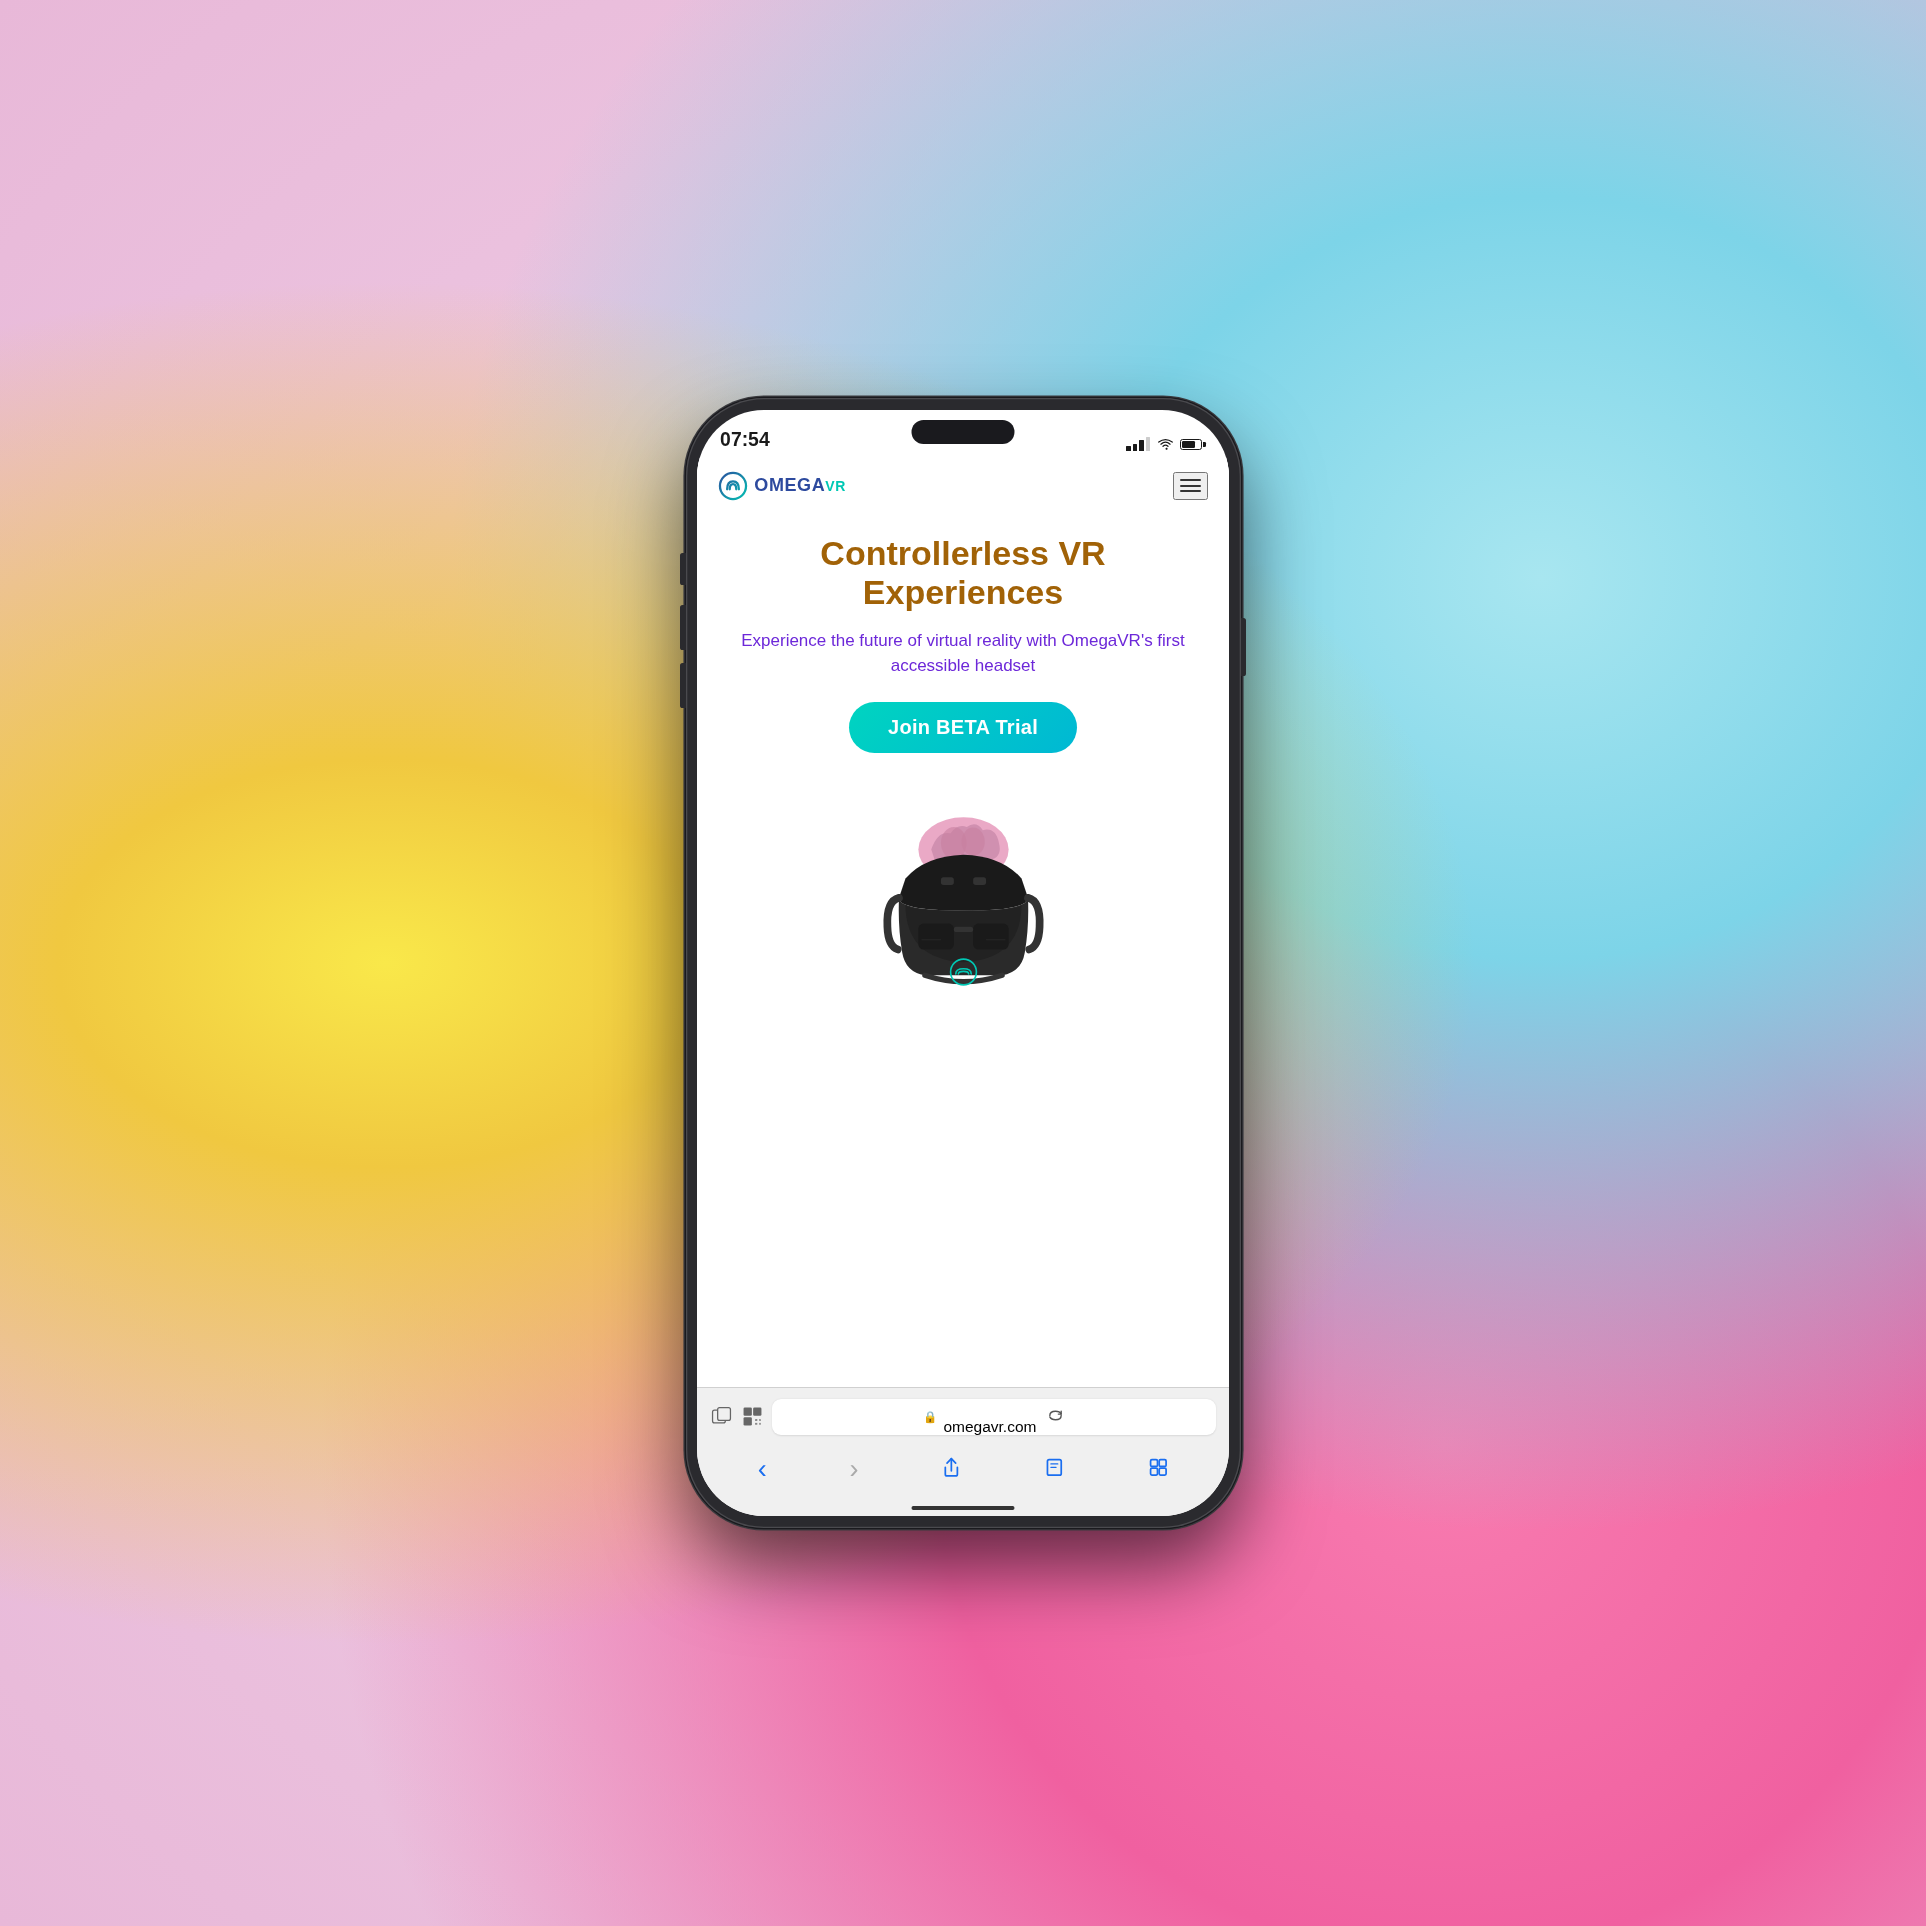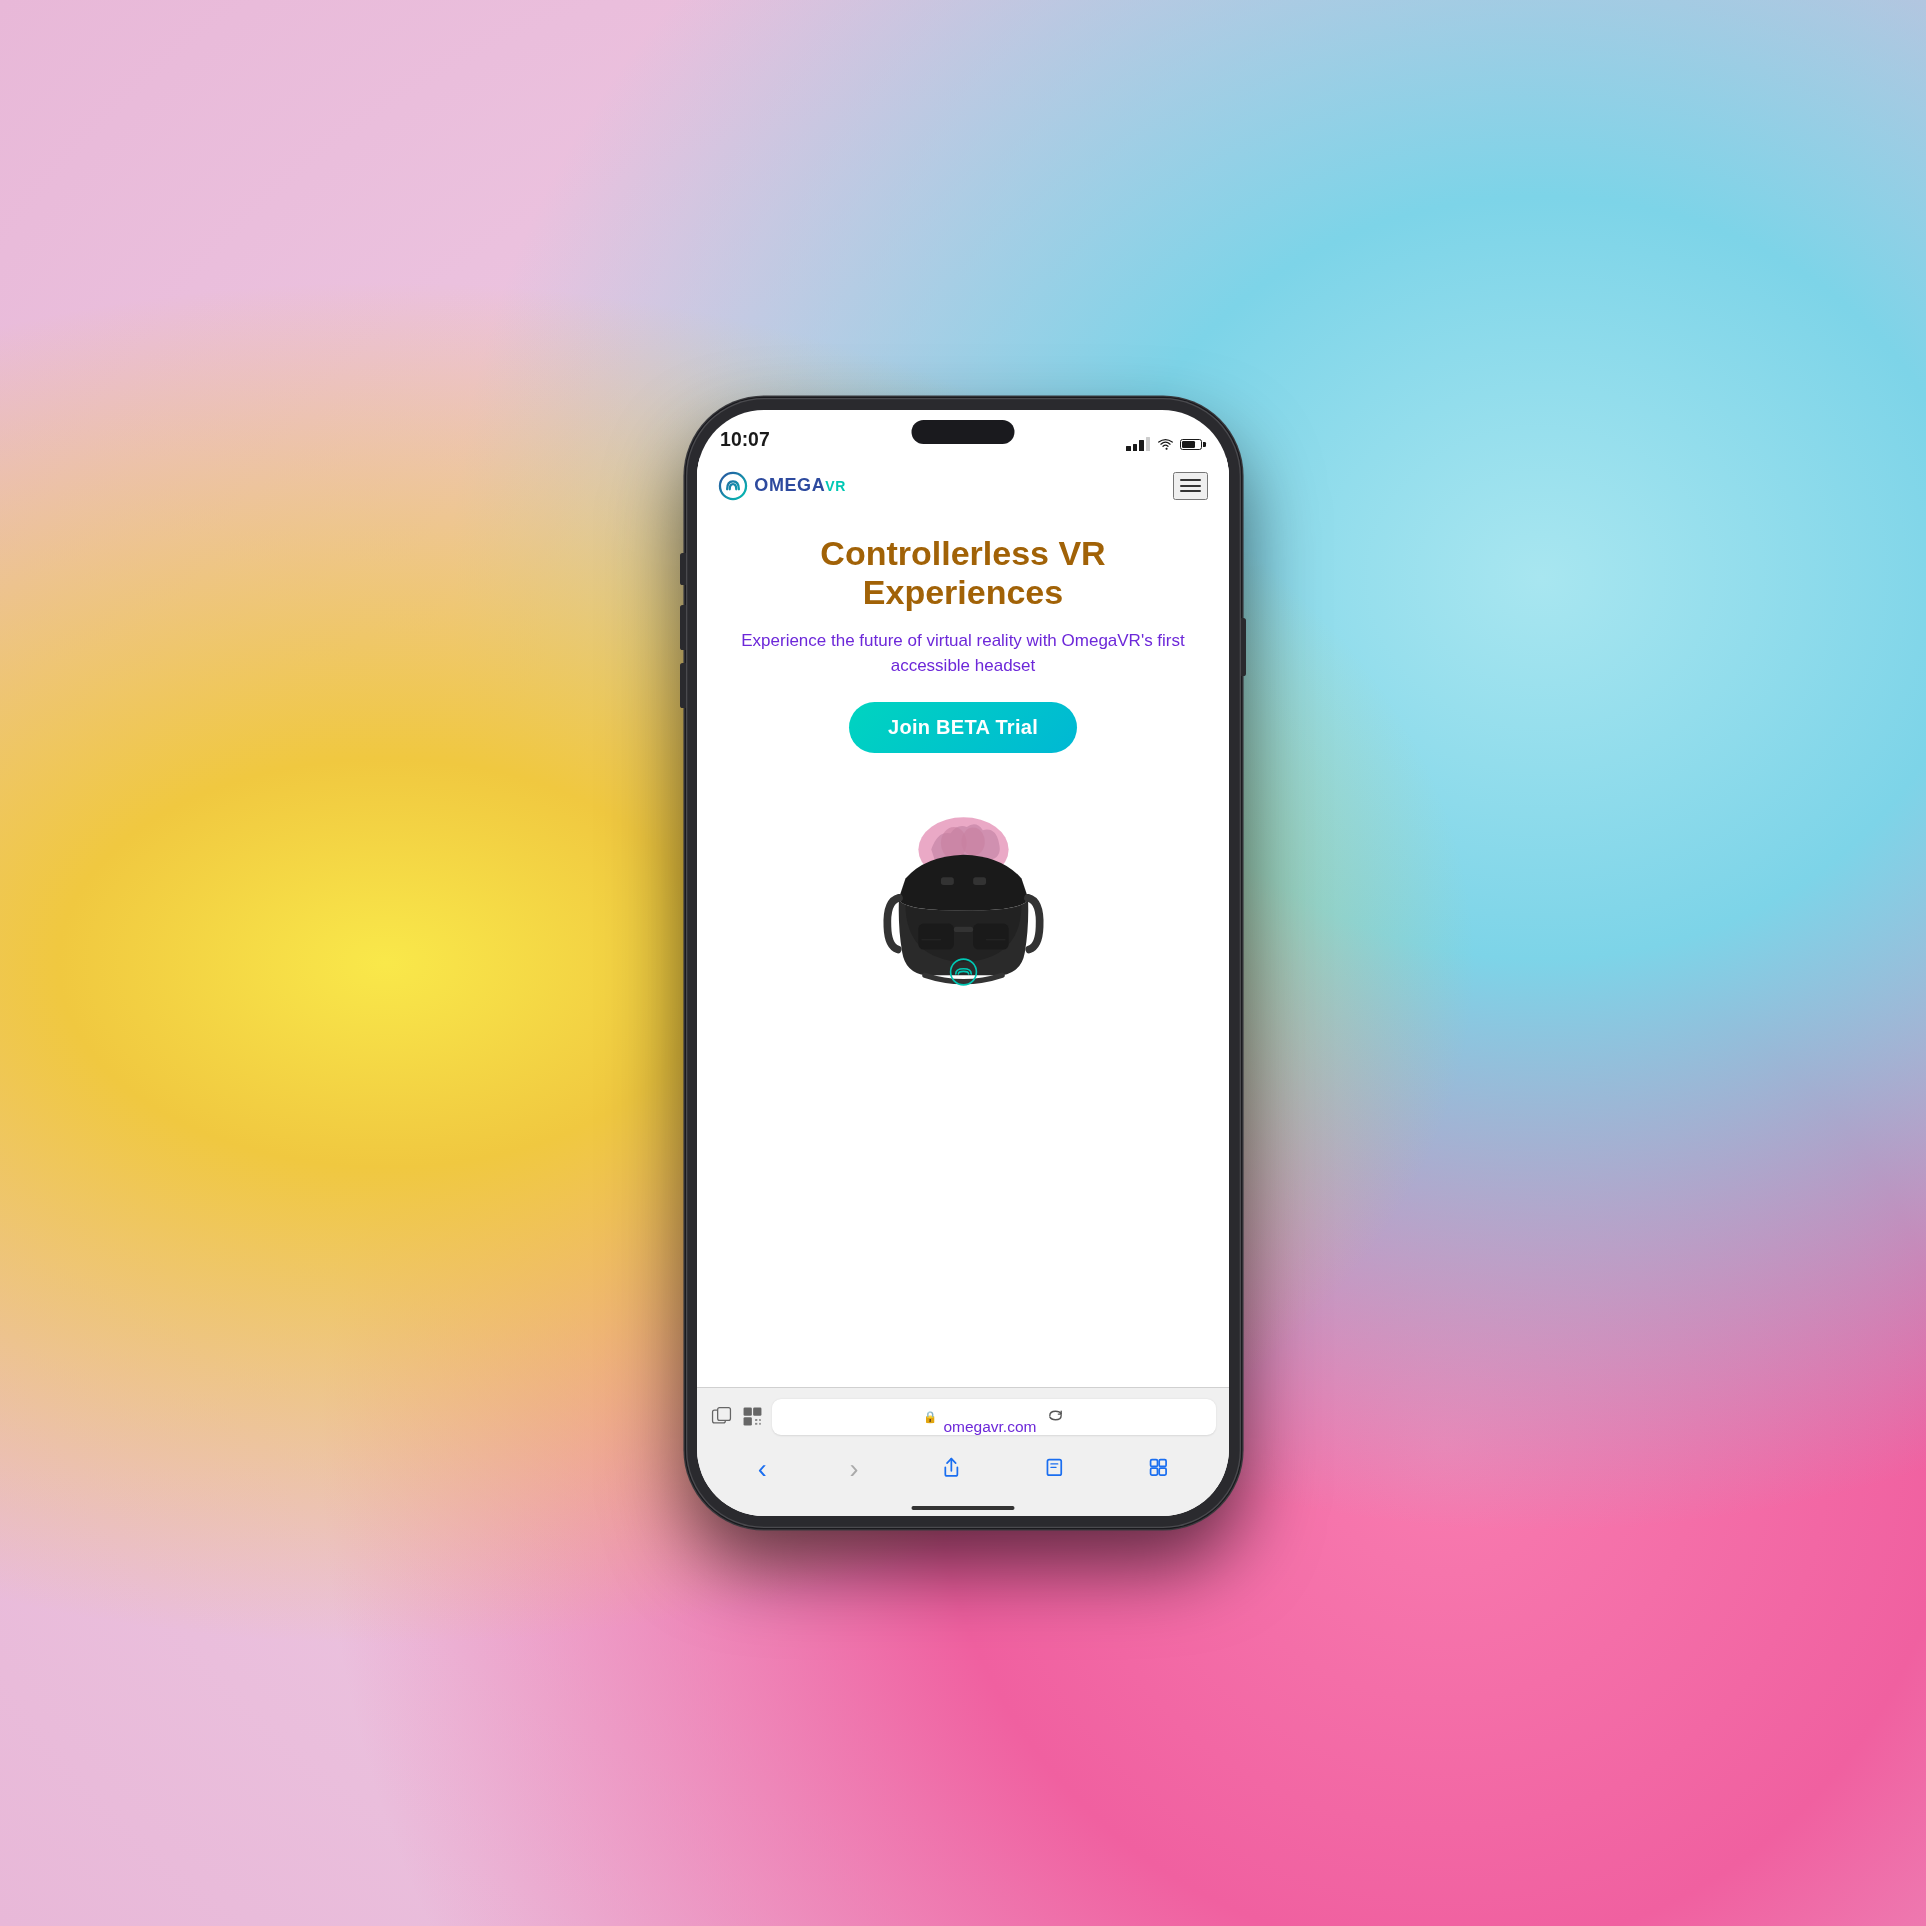--- a/index.html
+++ b/index.html
@@ -258,21 +258,21 @@
       gap: 5.2px;
       padding: 0 10.3px;
       box-shadow: 0 0.6px 1.9px rgba(0,0,0,0.1);
     }
     .url-lock-icon {
       font-size: 11.6px;
       color: #666;
     }
     .url-text {
       font-size: 15.5px;
-      color: #6d28d9;
+      color: #000000;
       margin-top: 21px;
     }
     .url-refresh-icon {
       font-size: 14px;
       color: #555;
       margin-left: 5.2px;
     }
 
     .browser-toolbar {
       display: flex;
@@ -352,21 +352,21 @@
     <div class="btn-volume-up"></div>
     <div class="btn-volume-down"></div>
     <div class="btn-power"></div>
   </div>
 
   <div class="phone-screen">
 
     <div class="dynamic-island"></div>
 
     <div class="status-bar">
-      <span class="status-time">10:07</span>
+      <span class="status-time">07:54</span>
       <div class="status-icons">
 
         <div class="signal-bars">
           <div class="signal-bar" style="height:5.2px;"></div>
           <div class="signal-bar" style="height:7.8px;"></div>
           <div class="signal-bar" style="height:11px;"></div>
           <div class="signal-bar" style="height:14px; background:#ccc;"></div>
         </div>
 
         <svg width="17" height="13" viewBox="0 0 24 18">

